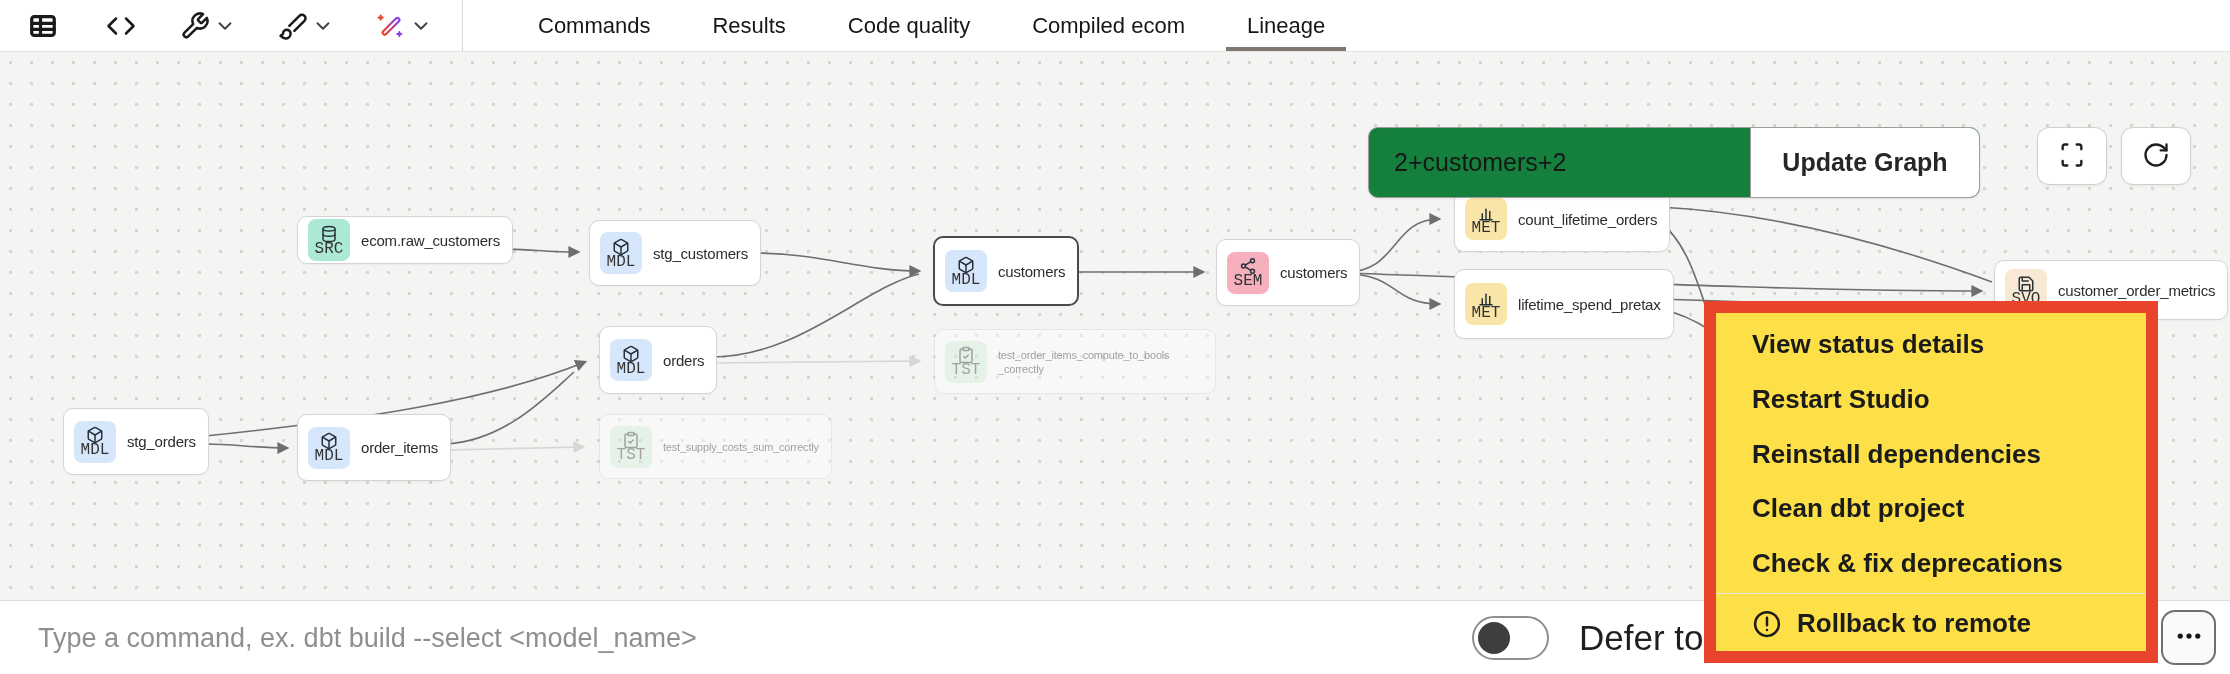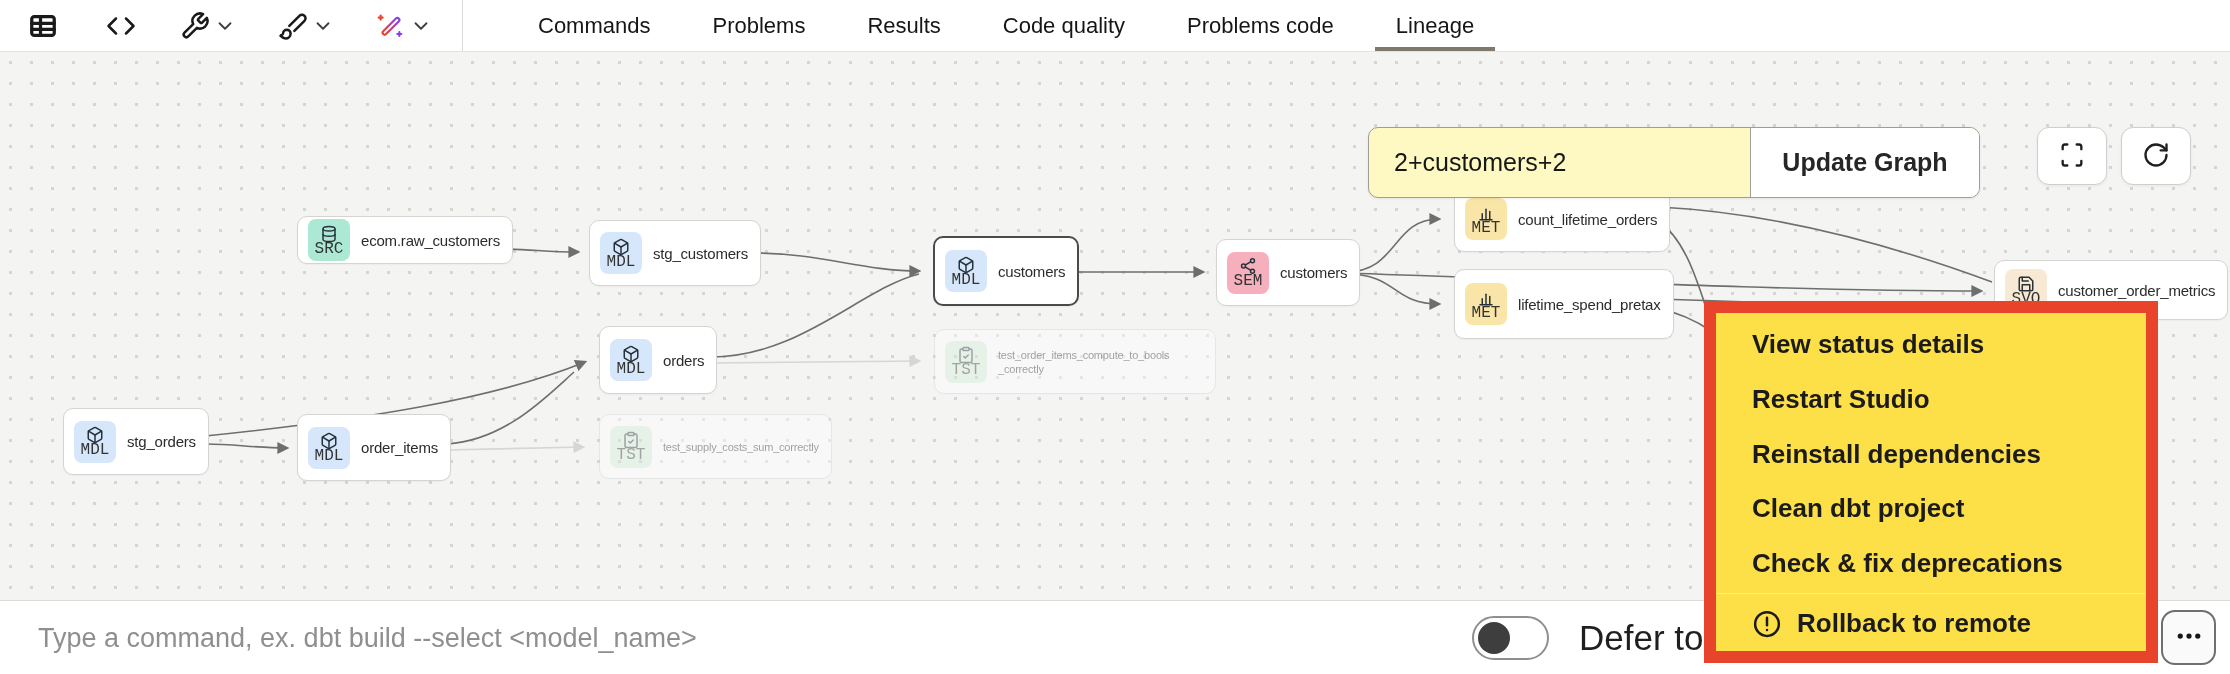--- a/index.html
+++ b/index.html
@@ -37,21 +37,21 @@
   .gnode.faded { opacity:.42; z-index:9; }
   .badge { width:42px; height:42px; border-radius:8px; flex:0 0 auto;
     display:flex; flex-direction:column; align-items:center; justify-content:center; gap:0; color:#26323a; }
   .badge .bicon { height:18px; display:flex; align-items:center; }
   .badge .bcode { font-family:"Liberation Mono", monospace; font-size:16px; line-height:13px; color:#333; }
   .glabel { font-size:15px; color:#2c2c2c; white-space:nowrap; letter-spacing:-0.2px; }
   .gnode.testnode .glabel { font-size:11px; white-space:pre-line; line-height:14px; }
 
   
   .graph-controls { position:absolute; left:1368px; top:127px; width:612px; height:71px;
-    background:#fef9c3; border:1.5px solid #9d9d9b; border-radius:10px; display:flex; z-index:30;
+    background:#15803d; border:1.5px solid #9d9d9b; border-radius:10px; display:flex; z-index:30;
     box-shadow:0 1px 3px rgba(0,0,0,.07); overflow:hidden; }
   .filter-input { flex:1 1 auto; border:none; outline:none; background:transparent;
     font-family:"Liberation Sans",sans-serif; font-size:25px; color:#171717; padding:0 0 0 25px; min-width:0; }
   .update-btn { flex:0 0 229px; border:none; border-left:1.5px solid #9d9d9b; background:#ffffff;
     font-family:"Liberation Sans",sans-serif; font-size:25px; font-weight:700; color:#262626; cursor:pointer; }
   .round-btn { position:absolute; width:70px; height:58px; top:127px; background:#ffffff;
     border:1.5px solid #cfcfcd; border-radius:12px; display:flex; align-items:center; justify-content:center;
     cursor:pointer; z-index:30; box-shadow:0 1px 3px rgba(0,0,0,.06); color:#1f1f1f; }
   .round-btn.fs { left:2037px; }
   .round-btn.rf { left:2121px; }
@@ -148,24 +148,23 @@
         <span>
           <svg width="22" height="22" viewBox="0 0 24 24" fill="none" stroke="#3f3f3f" stroke-width="2" stroke-linecap="round" stroke-linejoin="round">
               <polyline points="6 9 12 15 18 9"></polyline>
             </svg>
         </span>
       </button>
     </div>
     <div class="toolbar-divider"></div>
     <nav class="tabs" id="tabs">
         <button class="tab">Commands</button>
-        <button class="tab">Problems</button>
         <button class="tab">Results</button>
         <button class="tab">Code quality</button>
-        <button class="tab">Problems code</button>
+        <button class="tab">Compiled ecom</button>
         <button class="tab active">Lineage</button>
       </nav>
   </header>
 
   <div class="canvas-bg"></div>
 
   <svg class="edges" viewBox="0 0 2230 674">
     <defs>
       <marker id="arr" viewBox="0 0 10 10" refX="8" refY="5" markerWidth="7.5" markerHeight="7.5" orient="auto-start-reverse">
         <path d="M0,0 L10,5 L0,10 z" fill="#6e6e6e"></path>

